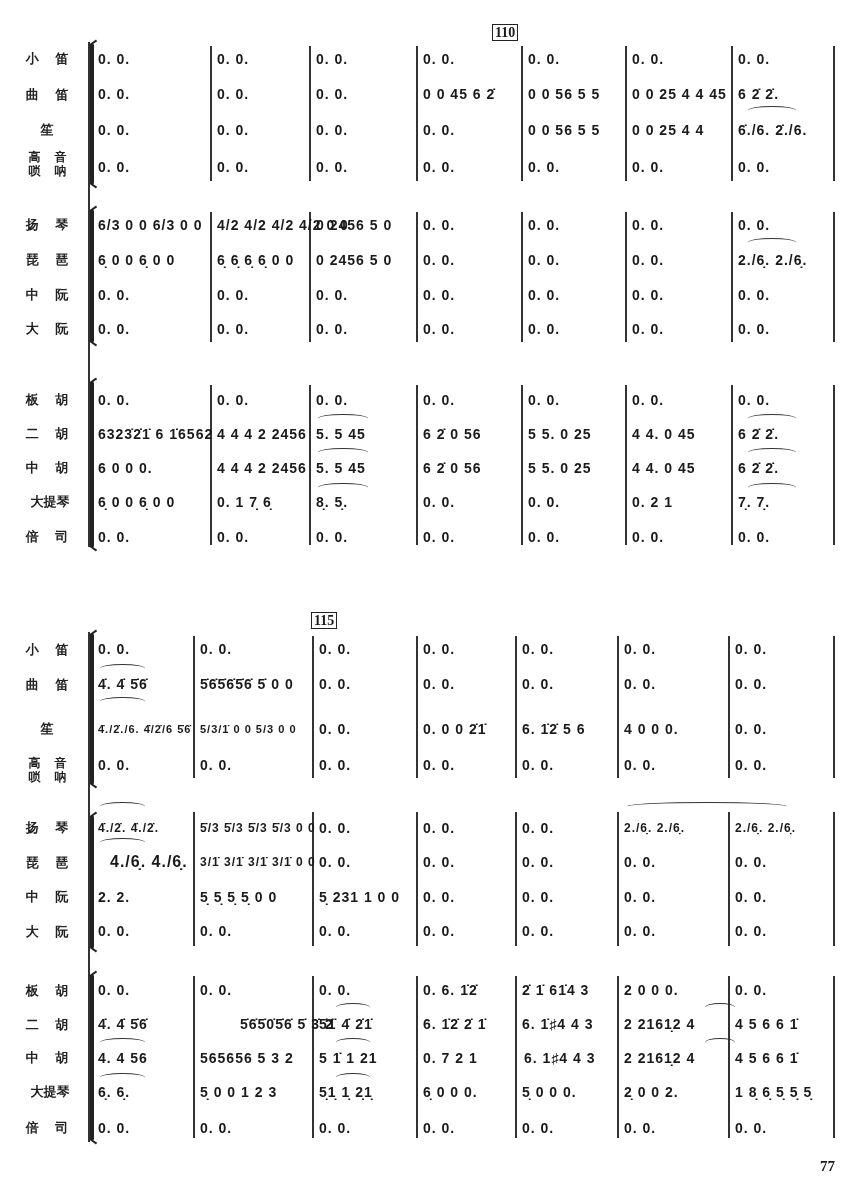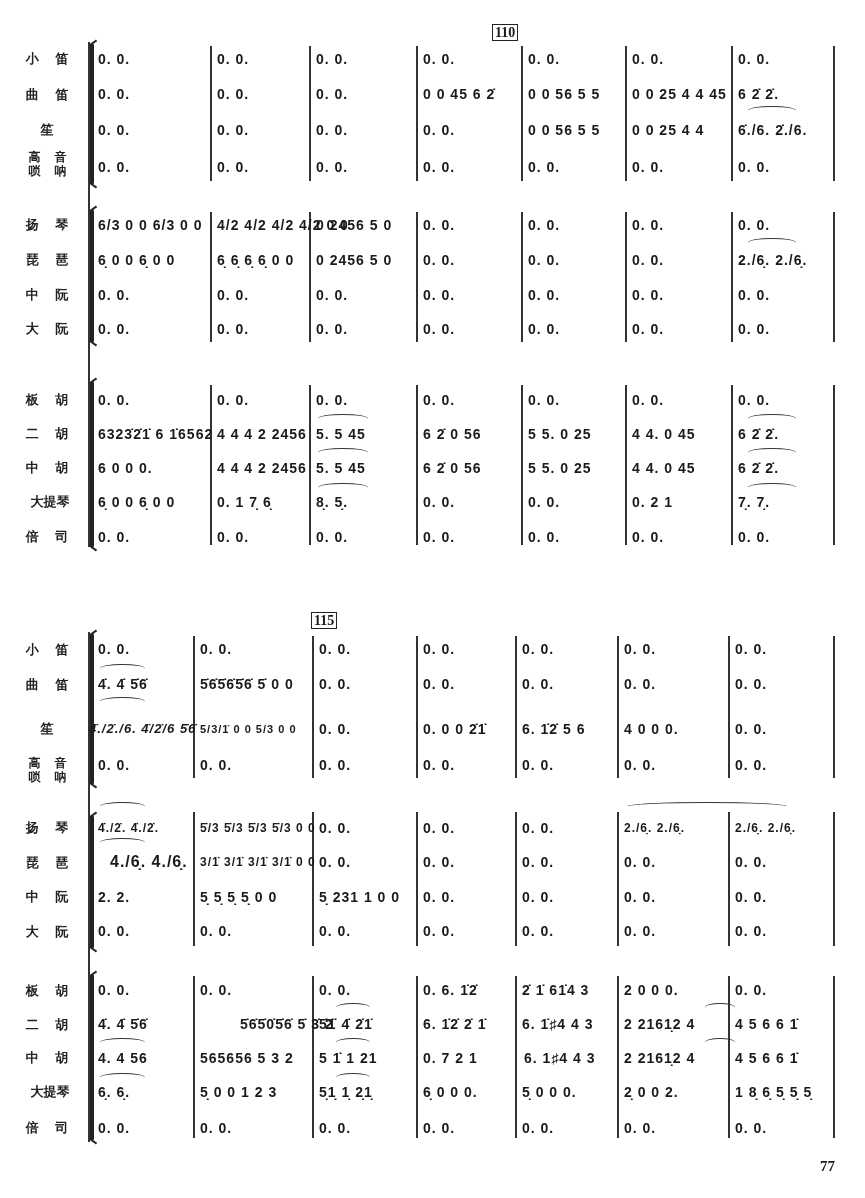--- a/index.html
+++ b/index.html
@@ -276,21 +276,21 @@
       <div class="measure" style="left:98px;">4̇.   4̇   5̇6̇</div>
       <div class="measure" style="left:200px;">5̇6̇5̇6̇5̇6̇   5̇ 0 0</div>
       <div class="measure" style="left:319px;">0.   0.</div>
       <div class="measure" style="left:423px;">0.   0.</div>
       <div class="measure" style="left:522px;">0.   0.</div>
       <div class="measure" style="left:624px;">0.   0.</div>
       <div class="measure" style="left:735px;">0.   0.</div>
     </div>
     <div class="slur" style="left:100px;top:697px;width:45px;"></div>
     <div class="row" style="top:716px;">
-      <div class="measure" style="left:89px;font-size:13px;font-style:italic;">4̇./2̇./6.   4̇/2̇/6   5̇6̇</div>
+      <div class="measure" style="left:98px;font-size:11px;">4̇./2̇./6.   4̇/2̇/6   5̇6̇</div>
       <div class="measure" style="left:200px;font-size:11px;">5/3/1̇ 0 0   5/3 0 0</div>
       <div class="measure" style="left:319px;">0.   0.</div>
       <div class="measure" style="left:423px;">0.   0 0 2̇1̇</div>
       <div class="measure" style="left:522px;">6. 1̇2̇   5   6</div>
       <div class="measure" style="left:624px;">4 0 0   0.</div>
       <div class="measure" style="left:735px;">0.   0.</div>
     </div>
     <div class="row" style="top:752px;">
       <div class="measure" style="left:98px;">0.   0.</div>
       <div class="measure" style="left:200px;">0.   0.</div>

